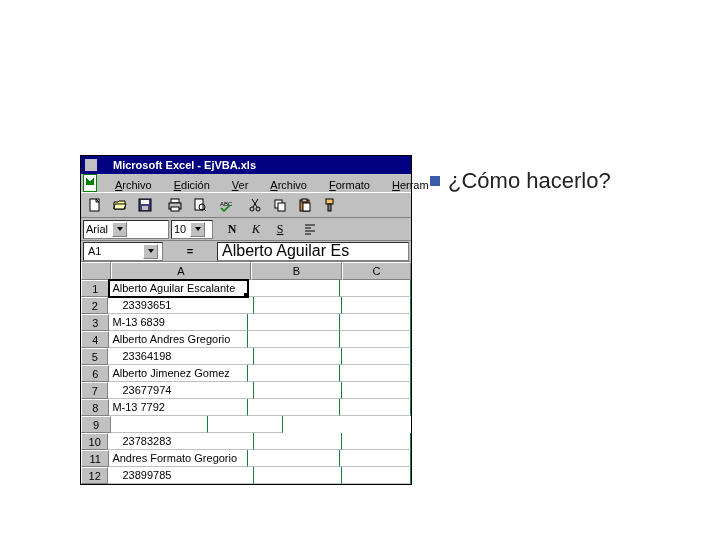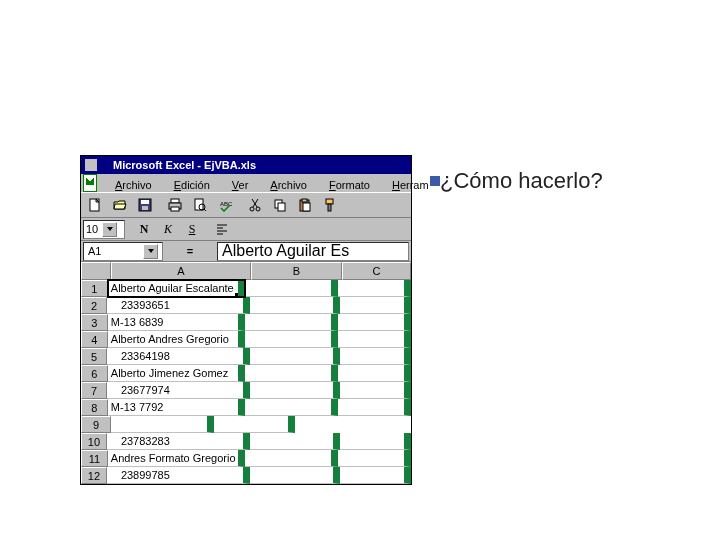--- a/index.html
+++ b/index.html
@@ -33,26 +33,26 @@
 .namebox .dd:after{content:"";border:3px solid transparent;border-top:4px solid #000;margin-top:3px;}
 .eq{width:14px;text-align:center;font-weight:bold;}
 .fbar{background:#fff;border:1px inset #808080;flex:1;height:17px;padding:0 4px;display:flex;align-items:center;font-size:16px;overflow:hidden;white-space:nowrap;}
 .grid{background:#fff;}
 .ghead{display:flex;height:18px;}
 .corner{width:28px;background:#c0c0c0;border:1px solid;border-color:#fff #808080 #808080 #fff;}
 .colh{background:#c0c0c0;border:1px solid;border-color:#fff #808080 #808080 #fff;display:flex;align-items:center;justify-content:center;font-size:11px;}
 .colA{width:140px;}.colB{width:90px;}.colC{width:68px;}
 .grow{display:flex;height:17px;}
 .rowh{width:28px;background:#c0c0c0;border:1px solid;border-color:#fff #808080 #808080 #fff;display:flex;align-items:center;justify-content:center;font-size:11px;}
-.cell{border-right:7px solid #15803d;border-bottom:1px solid #c0c0c0;padding:0 3px;font-size:11px;display:flex;align-items:center;overflow:hidden;white-space:nowrap;}
+.cell{border-right:1px solid #15803d;border-bottom:1px solid #c0c0c0;padding:0 3px;font-size:11px;display:flex;align-items:center;overflow:hidden;white-space:nowrap;}
 .cellA{width:140px;}.cellB{width:90px;}.cellC{width:68px;}
 .active{outline:2px solid #000;outline-offset:-1px;z-index:2;position:relative;}
 .active:after{content:"";position:absolute;right:-2px;bottom:-2px;width:5px;height:5px;background:#000;}
 .num{padding-left:14px;}
-.right-content{position:absolute;left:430px;top:168px;display:flex;align-items:flex-start;gap:0;}
+.right-content{position:absolute;left:430px;top:168px;display:flex;align-items:flex-start;gap:8px;}
 .bullet{width:10px;height:10px;background:#3b5aa8;margin-top:8px;flex-shrink:0;}
 .rtext{font-size:22px;color:#222;font-family:Verdana,Arial,sans-serif;}
 </style>
 </head>
 <body>
 <div class="slide">
 
 
 <div class="excel">
   <div class="titlebar">
@@ -132,20 +132,24 @@
           </svg>
         </div>
     <div class="tbtn">
           <svg viewBox="0 0 14 14">
             <rect x="3" y="1" width="7" height="5" fill="#ffc060" stroke="#000"></rect>
             <rect x="5" y="6" width="3" height="7" fill="#808080" stroke="#000"></rect>
           </svg>
         </div>
   </div>
   <div class="fmtbar">
+    <div class="combo" style="width:80px">
+      <span>Arial</span>
+      <span class="dd"></span>
+    </div>
     <div class="combo" style="width:36px">
       <span>10</span>
       <span class="dd"></span>
     </div>
     <div class="tsep"></div>
     <div class="fbtn" style="font-weight:bold">N</div>
     <div class="fbtn" style="font-style:italic">K</div>
     <div class="fbtn" style="text-decoration:underline">S</div>
     <div class="tsep"></div>
     <div class="fbtn">

